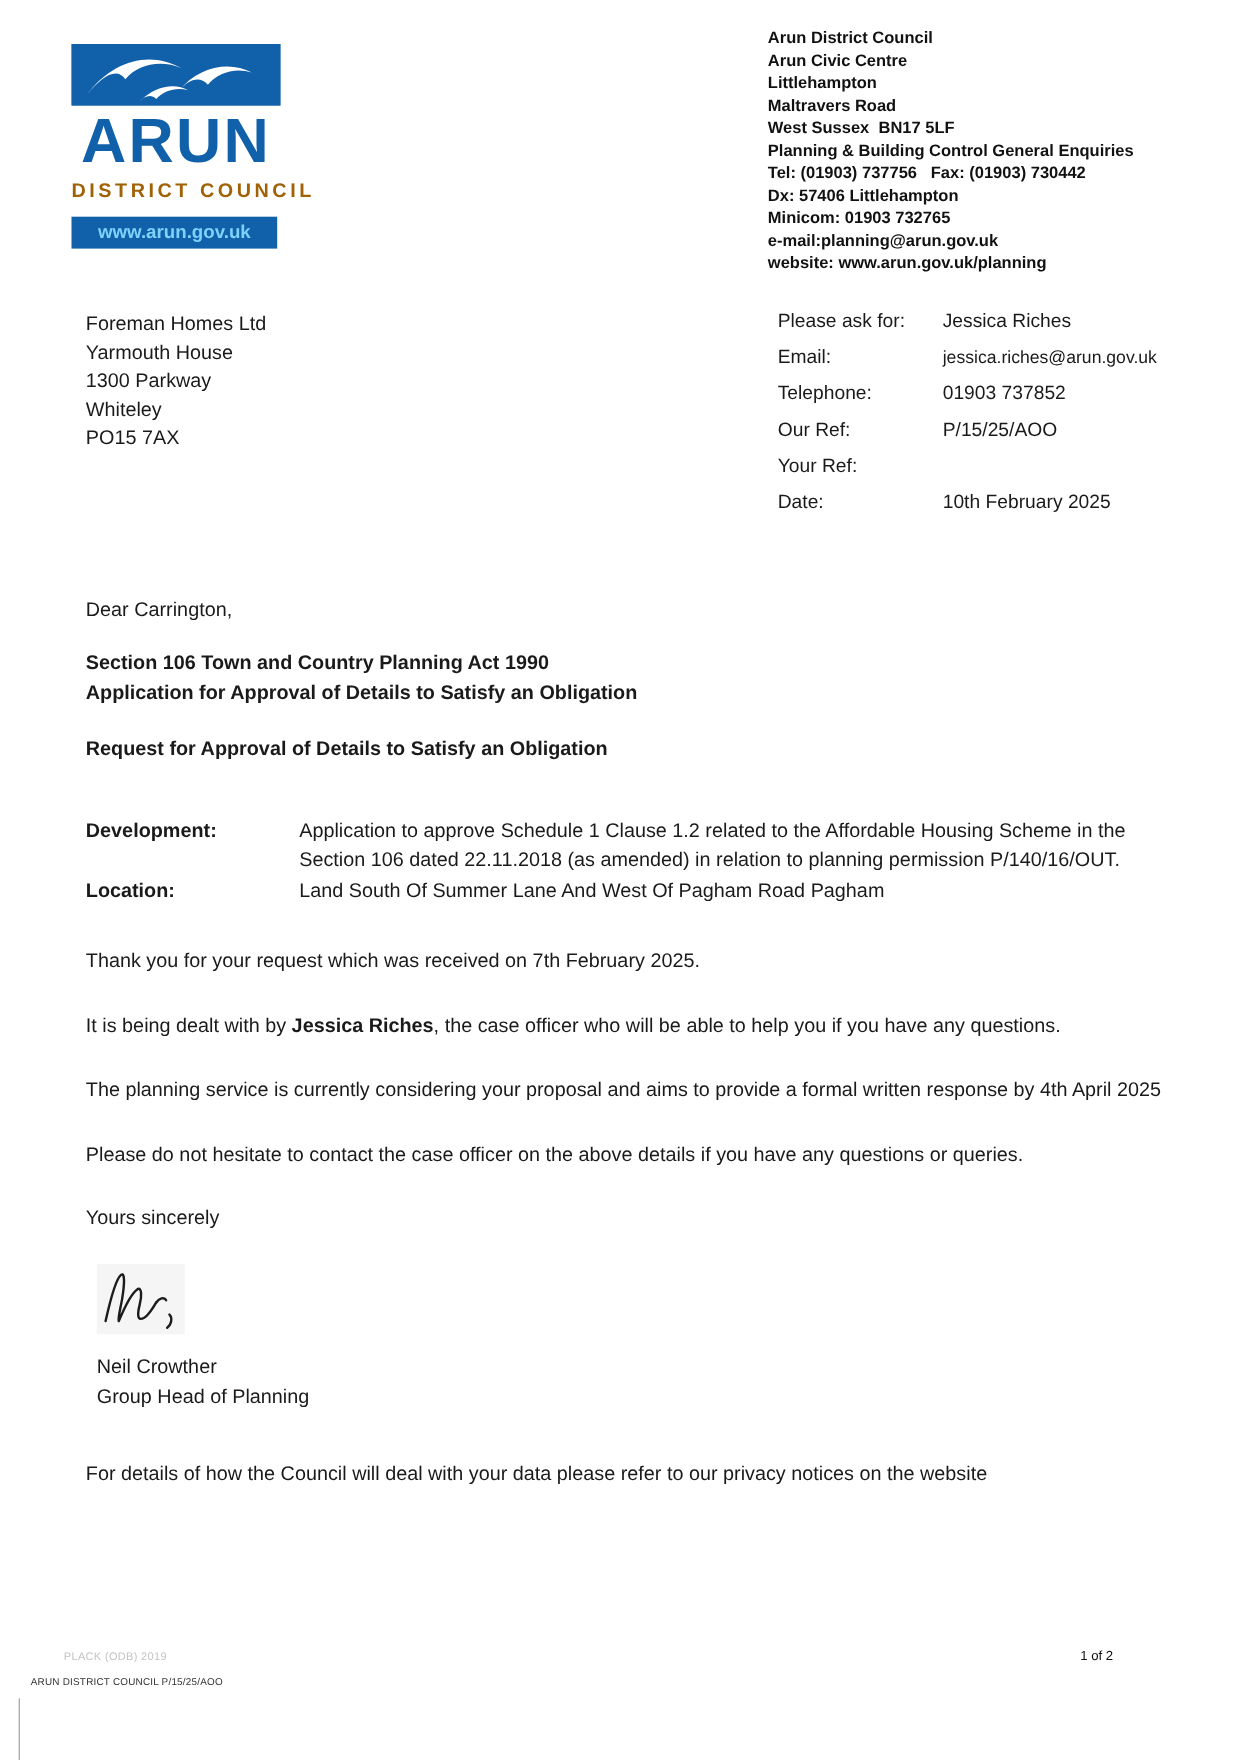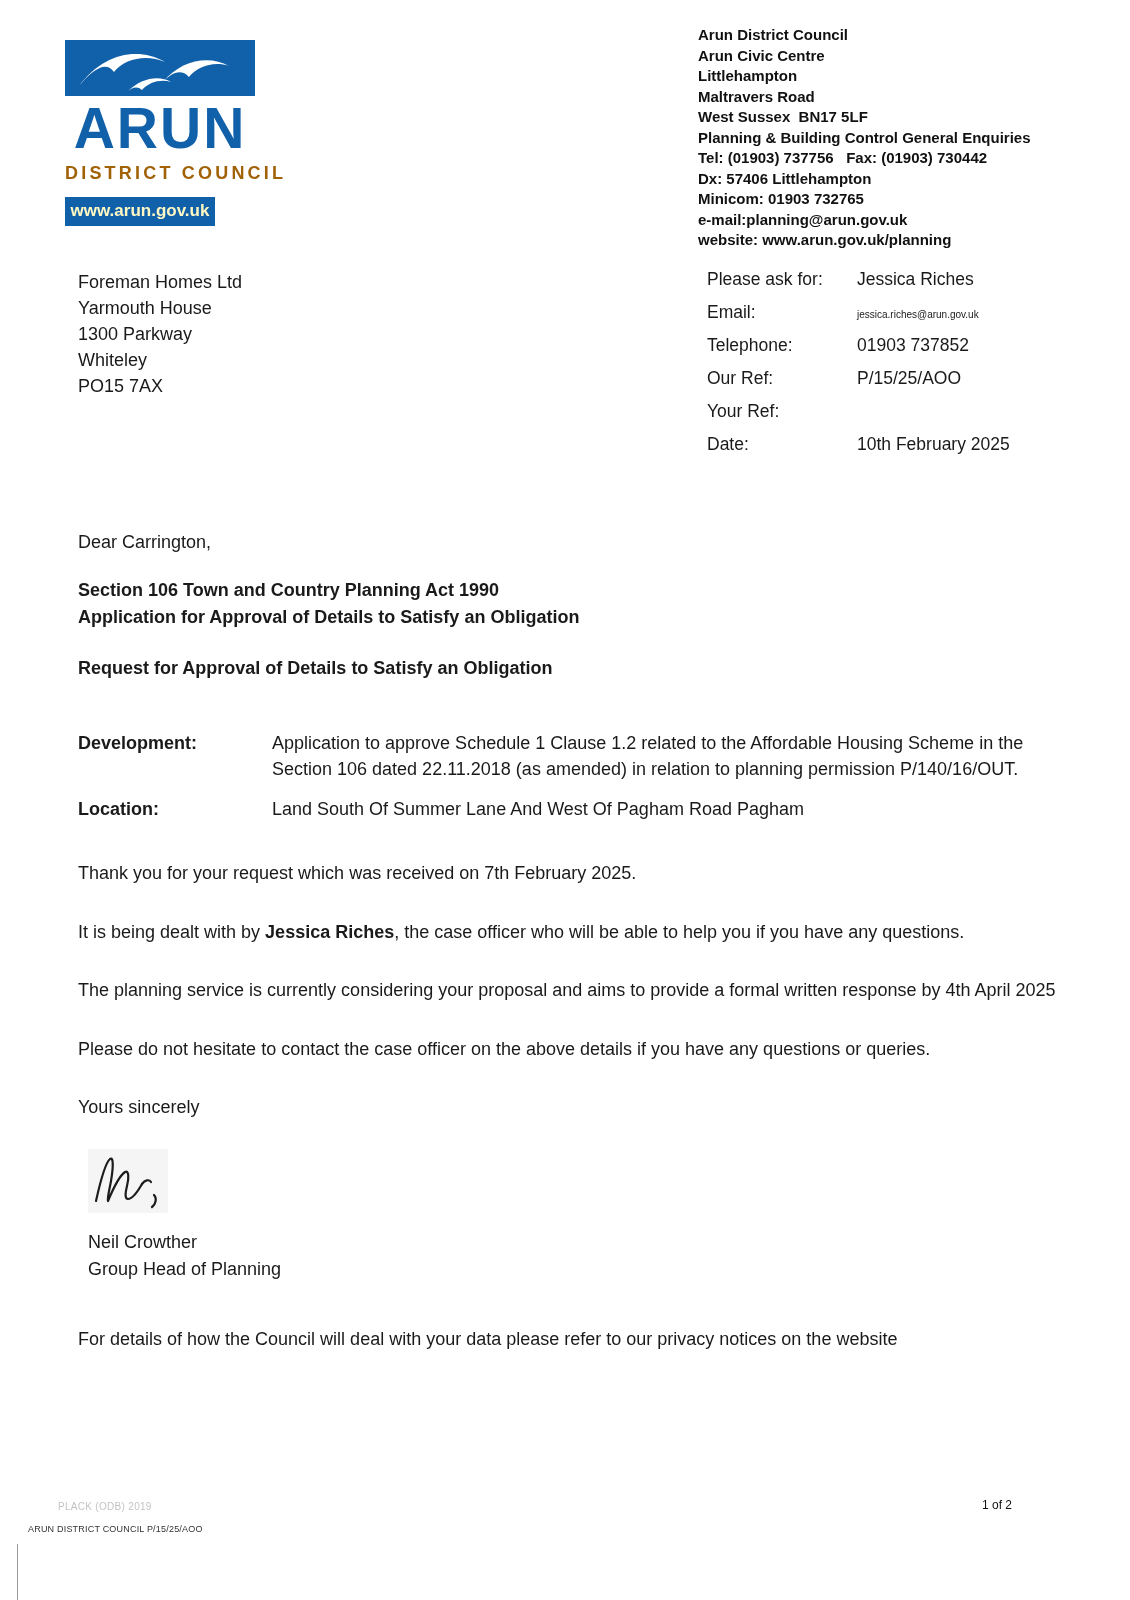--- a/index.html
+++ b/index.html
@@ -43,66 +43,66 @@
     font-size: 18px;
     font-weight: bold;
     color: #a16207;
     letter-spacing: 3.2px;
     margin-top: 6px;
     text-align: center;
     white-space: nowrap;
   }
   .logo-website {
     margin-top: 13px;
-    width: 150px;
+    width: 187px;
     background: #1160aa;
-    color: #fef9c3;
+    color: #7dd3fc;
     font-weight: bold;
     font-size: 17px;
     text-align: center;
     padding: 4px 0 5px 0;
   }
   .council-block {
     width: 385px;
     font-size: 15px;
     font-weight: bold;
     line-height: 20.5px;
     color: #111;
   }
   .council-line { white-space: pre-wrap; }
 
   
   .address-row {
     display: flex;
     justify-content: space-between;
     padding: 0 47px 0 78px;
-    margin-top: 18px;
+    margin-top: 30px;
   }
   .recipient { font-size: 18px; line-height: 26px; }
   .details { width: 376px; font-size: 17.5px; }
   .detail-row { display: flex; align-items: baseline; margin-bottom: 12px; }
   .detail-row.gap-before { margin-top: 6px; }
   .detail-label { width: 150px; flex: 0 0 150px; }
   .detail-value { flex: 1; }
-  .detail-value.small { font-size: 10px; }
+  .detail-value.small { font-size: 16px; }
 
   
   .letter-body {
     padding: 0 44px 0 78px;
     font-size: 18px;
     line-height: 1.7;
   }
   .salutation { margin-top: 60px; }
   .subject { margin-top: 20px; font-weight: bold; line-height: 1.5; }
   .request-line { margin-top: 22px; font-weight: bold; }
   .dev-grid {
     margin-top: 46px;
     display: grid;
     grid-template-columns: 194px 1fr;
-    row-gap: 14px;
+    row-gap: 2px;
     line-height: 1.45;
   }
   .dev-label { font-weight: bold; }
   .para { margin-top: 28px; }
   .para.first { margin-top: 36px; }
   .closing { margin-top: 28px; }
   .privacy { margin-top: 40px; white-space: nowrap; }
 
   
   .signature-wrap { margin-top: 26px; margin-left: 10px; }

